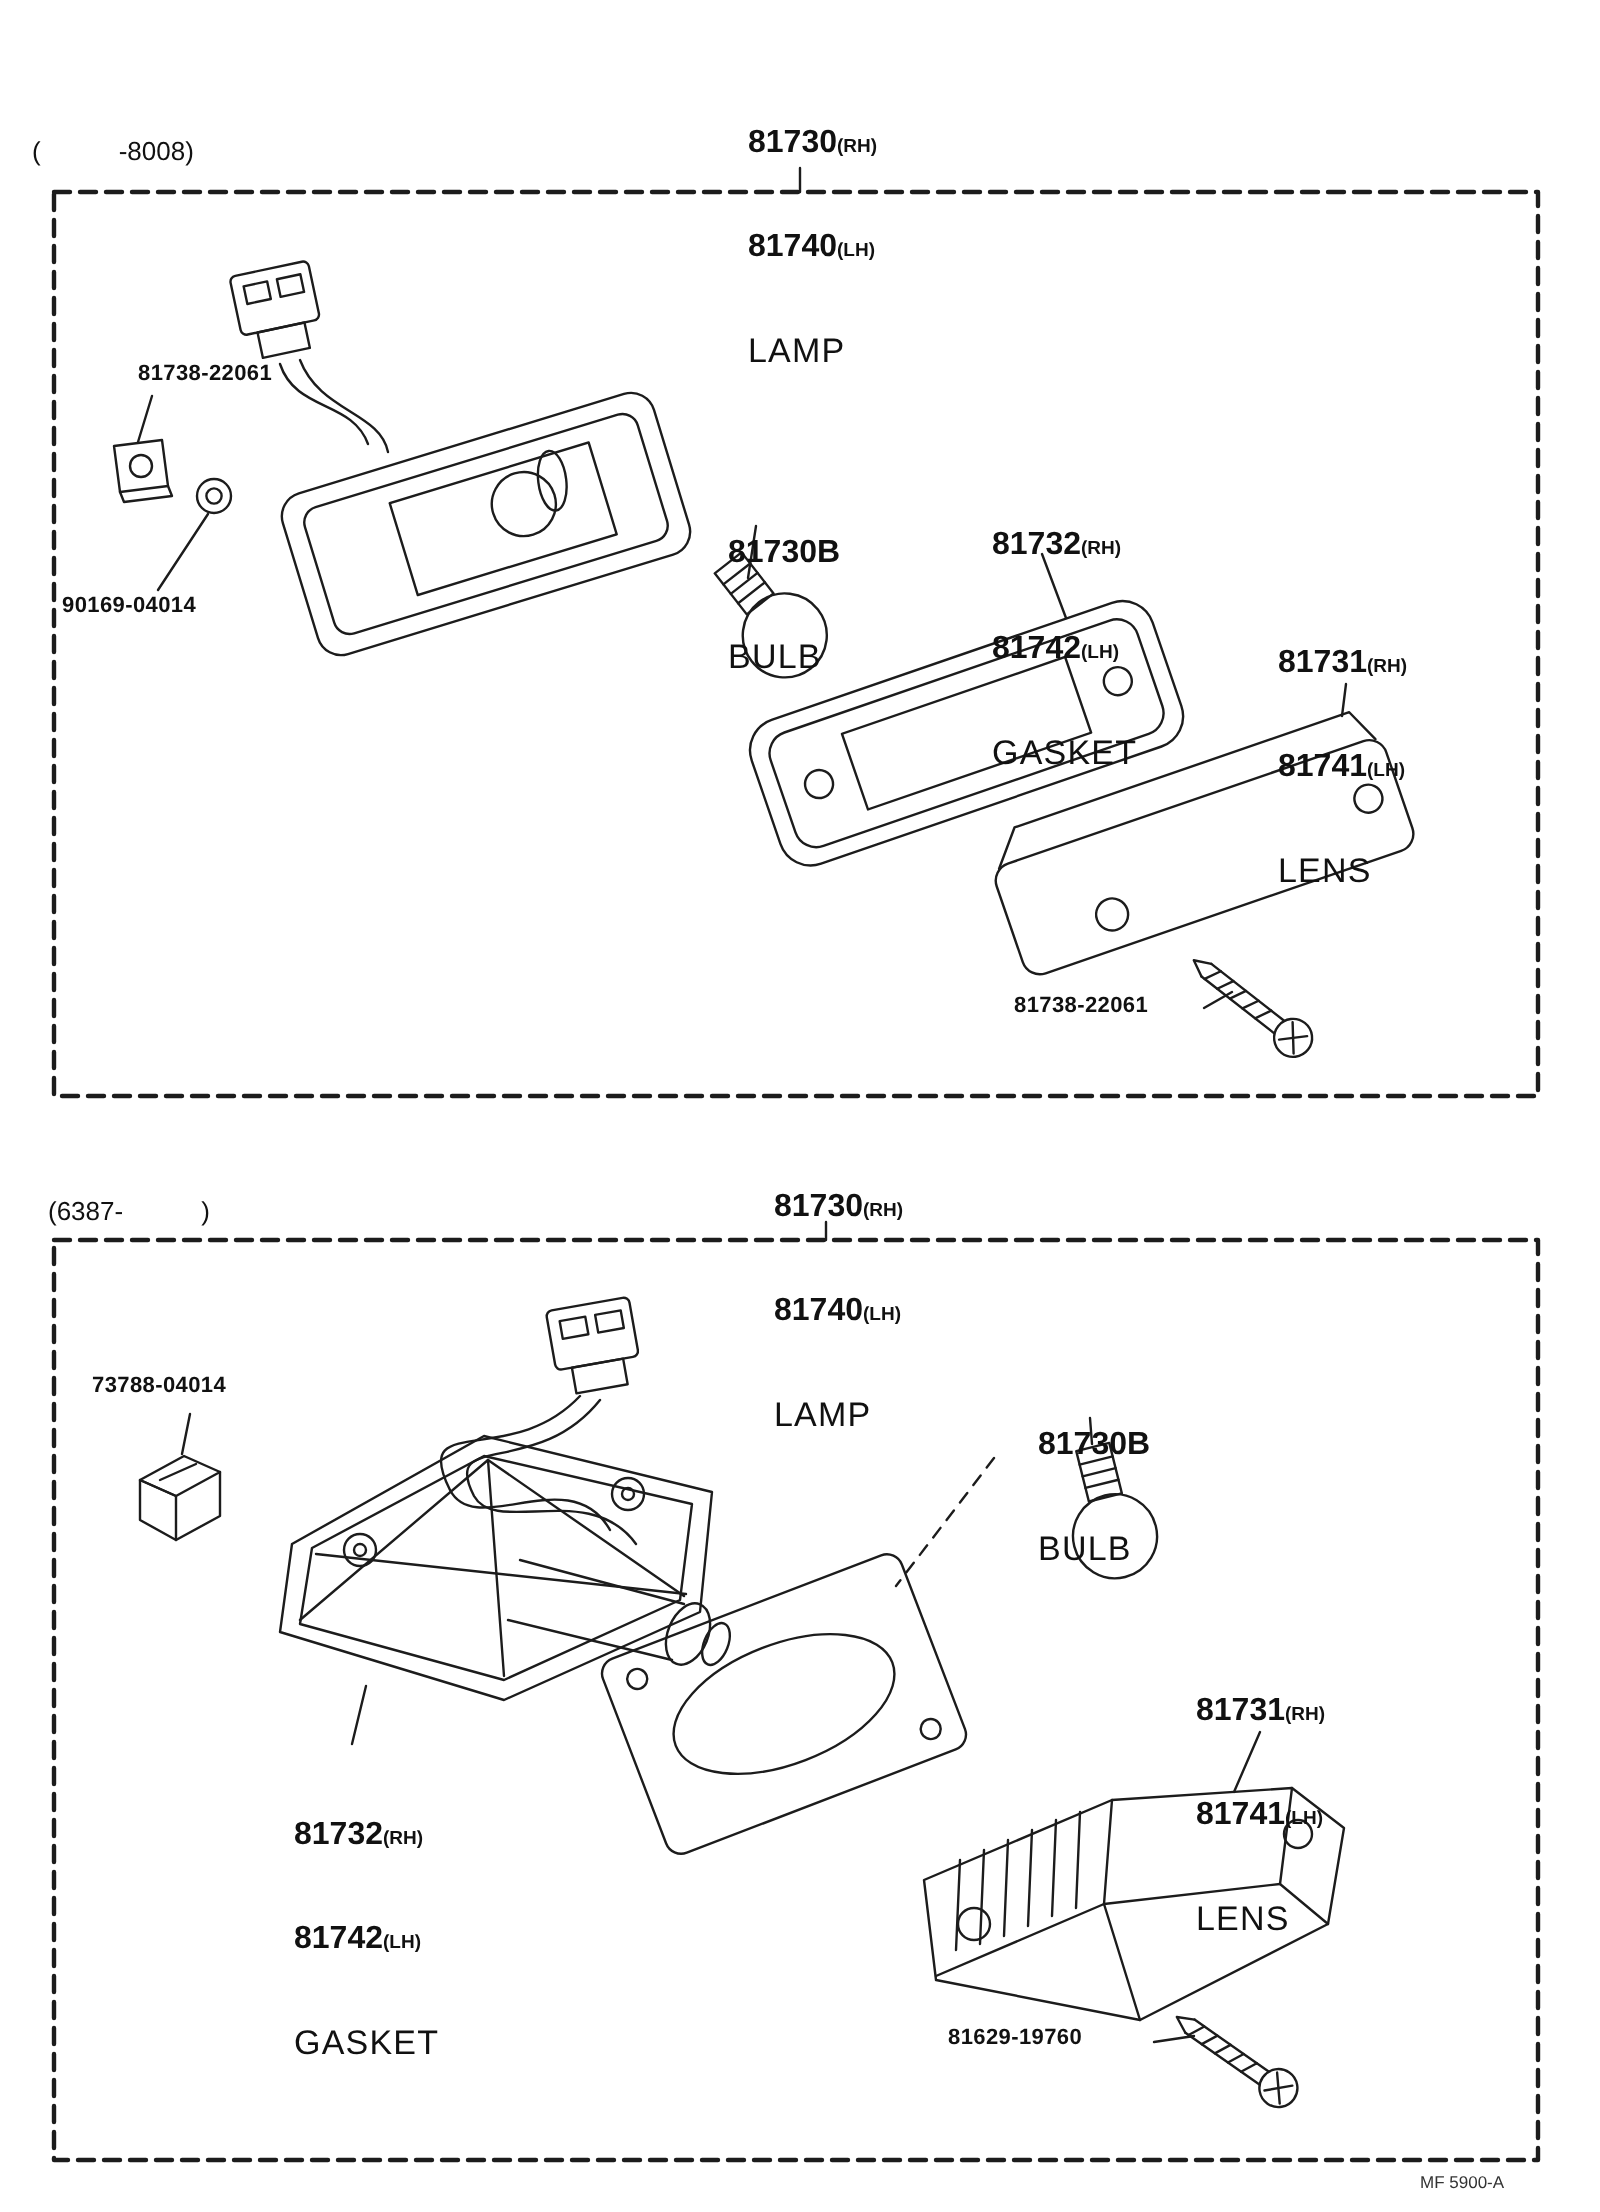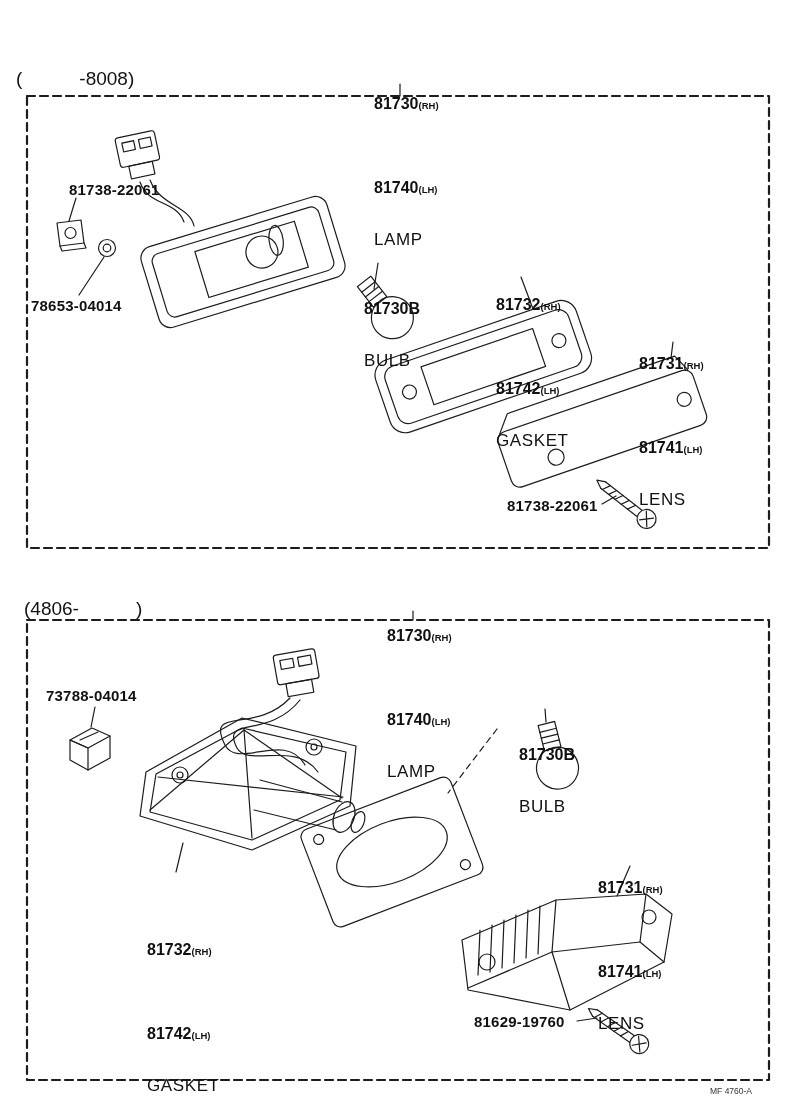--- a/index.html
+++ b/index.html
@@ -2,23 +2,23 @@
 <html><head>
 <meta charset="utf-8">
 <style>
   html,body{margin:0;padding:0;background:#fff;}
   .page{
     position:relative;width:800px;height:1106px;background:#fff;
     font-family:"Liberation Sans",sans-serif;color:#111;overflow:hidden;
   }
   svg.art{position:absolute;left:0;top:0;}
   .lbl{position:absolute;white-space:pre;color:#111;}
-  .part-num{font-size:15px;font-weight:700;letter-spacing:0.2px;}
-  .range{font-size:19px;font-weight:400;}
-  .pn-row{line-height:16px;height:16px;margin-top:32px;}
+  .part-num{font-size:11px;font-weight:700;letter-spacing:0.2px;}
+  .range{font-size:13px;font-weight:400;}
+  .pn-row{line-height:16px;height:16px;}
   .num-lg{font-size:16px;font-weight:700;}
   .suffix{font-size:9.5px;font-weight:700;}
   .name-row{font-size:17px;font-weight:400;letter-spacing:0.6px;line-height:13px;margin-top:1px;}
   .footer-code{font-size:8.5px;font-weight:400;color:#333;}
 </style>
 </head>
 <body>
 
 <div class="page">
 
@@ -203,42 +203,42 @@
   <div class="lbl range" style="left:16px;top:68px;">(   -8008)</div>
 
   <div class="lbl" style="left:374px;top:28px;">
     <div class="pn-row"><span class="num-lg">81730</span><span class="suffix">(RH)</span></div>
     <div class="pn-row"><span class="num-lg">81740</span><span class="suffix">(LH)</span></div>
     <div class="name-row">LAMP</div>
   </div>
 
   <div class="lbl part-num" style="left:69px;top:181px;">81738-22061</div>
 
-  <div class="lbl part-num" style="left:31px;top:297px;">78653-04014</div>
+  <div class="lbl part-num" style="left:31px;top:297px;">90169-04014</div>
 
   <div class="lbl" style="left:364px;top:233px;">
     <div class="pn-row"><span class="num-lg">81730B</span></div>
     <div class="name-row">BULB</div>
   </div>
 
   <div class="lbl" style="left:496px;top:229px;">
     <div class="pn-row"><span class="num-lg">81732</span><span class="suffix">(RH)</span></div>
     <div class="pn-row"><span class="num-lg">81742</span><span class="suffix">(LH)</span></div>
     <div class="name-row">GASKET</div>
   </div>
 
   <div class="lbl" style="left:639px;top:288px;">
     <div class="pn-row"><span class="num-lg">81731</span><span class="suffix">(RH)</span></div>
     <div class="pn-row"><span class="num-lg">81741</span><span class="suffix">(LH)</span></div>
     <div class="name-row">LENS</div>
   </div>
 
   <div class="lbl part-num" style="left:507px;top:497px;">81738-22061</div>
 
-  <div class="lbl range" style="left:24px;top:598px;">(4806-   )</div>
+  <div class="lbl range" style="left:24px;top:598px;">(6387-   )</div>
 
   <div class="lbl" style="left:387px;top:560px;">
     <div class="pn-row"><span class="num-lg">81730</span><span class="suffix">(RH)</span></div>
     <div class="pn-row"><span class="num-lg">81740</span><span class="suffix">(LH)</span></div>
     <div class="name-row">LAMP</div>
   </div>
 
   <div class="lbl part-num" style="left:46px;top:687px;">73788-04014</div>
 
   <div class="lbl" style="left:519px;top:679px;">
@@ -253,15 +253,15 @@
   </div>
 
   <div class="lbl" style="left:147px;top:874px;">
     <div class="pn-row"><span class="num-lg">81732</span><span class="suffix">(RH)</span></div>
     <div class="pn-row"><span class="num-lg">81742</span><span class="suffix">(LH)</span></div>
     <div class="name-row">GASKET</div>
   </div>
 
   <div class="lbl part-num" style="left:474px;top:1013px;">81629-19760</div>
 
-  <div class="lbl footer-code" style="left:710px;top:1086px;">MF 4760-A</div>
+  <div class="lbl footer-code" style="left:710px;top:1086px;">MF 5900-A</div>
 
 </div>
 
 </body></html>

